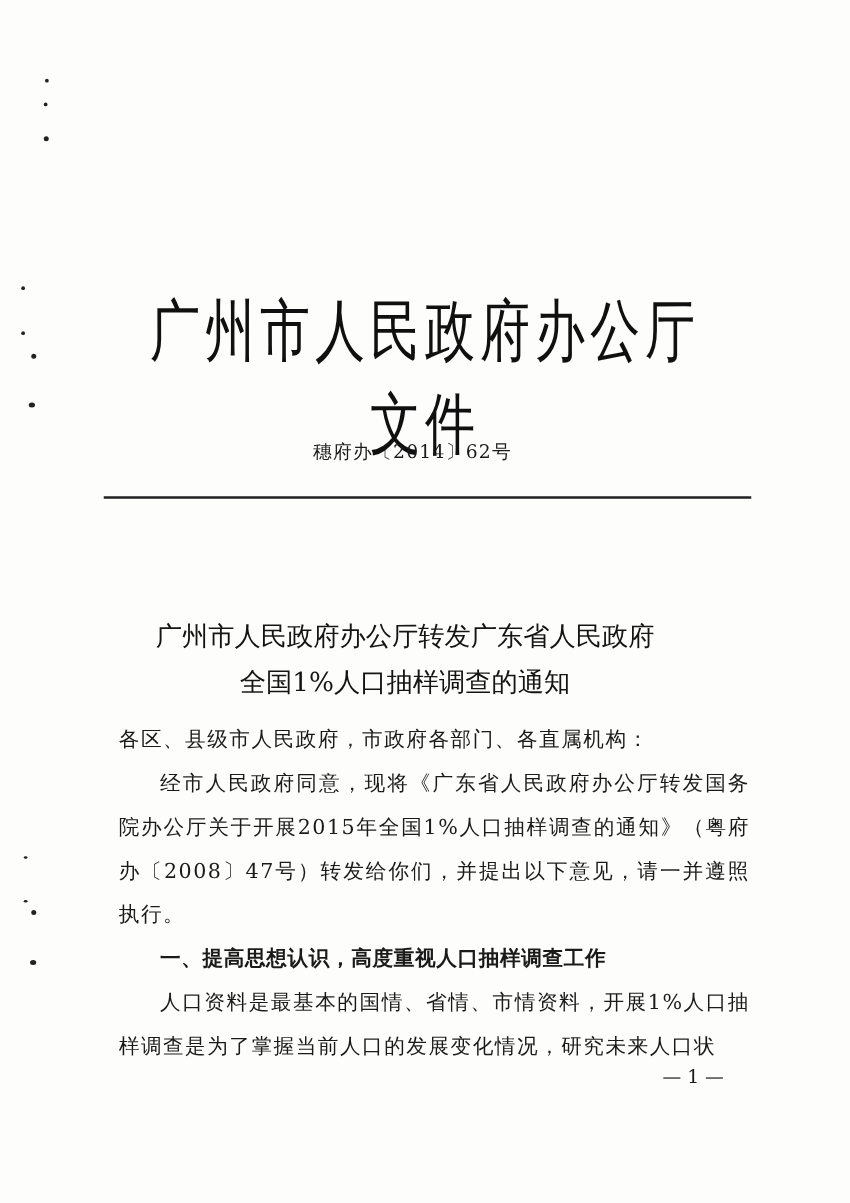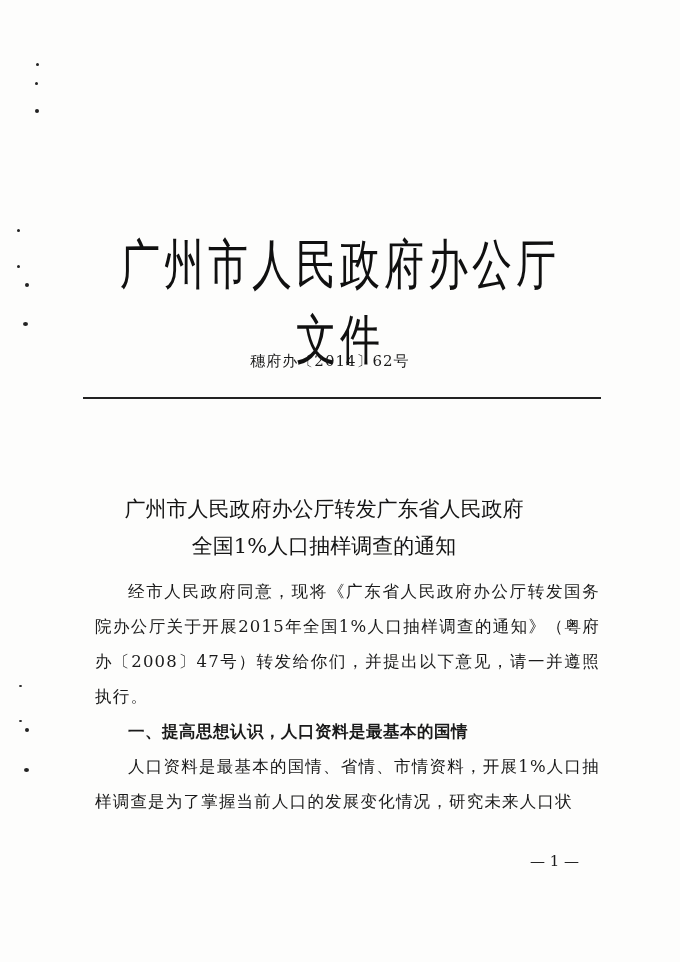--- a/index.html
+++ b/index.html
@@ -66,19 +66,20 @@
   <div class="doc-number">穗府办〔2014〕62号</div>
 
   <div class="divider"></div>
 
   <div class="title">
     <div>广州市人民政府办公厅转发广东省人民政府</div>
     <div>全国1%人口抽样调查的通知</div>
   </div>
 
   <div class="body-text">
+    <p>各区、县级市人民政府，市政府各部门、各直属机构：</p>
     <p class="indent">经市人民政府同意，现将《广东省人民政府办公厅转发国务院办公厅关于开展2015年全国1%人口抽样调查的通知》（粤府办〔2008〕47号）转发给你们，并提出以下意见，请一并遵照执行。</p>
-    <p class="indent heading">一、提高思想认识，人口资料是最基本的国情</p>
+    <p class="indent heading">一、提高思想认识，高度重视人口抽样调查工作</p>
     <p class="indent">人口资料是最基本的国情、省情、市情资料，开展1%人口抽样调查是为了掌握当前人口的发展变化情况，研究未来人口状</p>
   </div>
 
   <div class="page-number">— 1 —</div>
 </div>
 
 </body></html>

